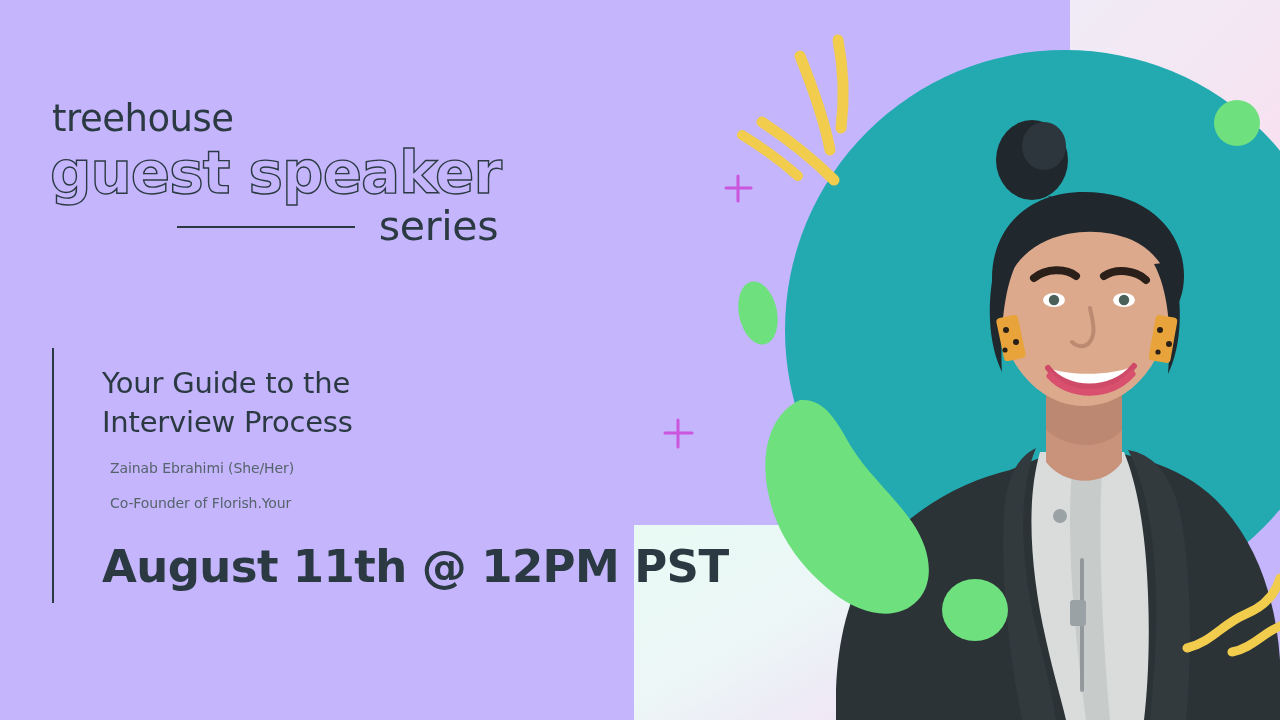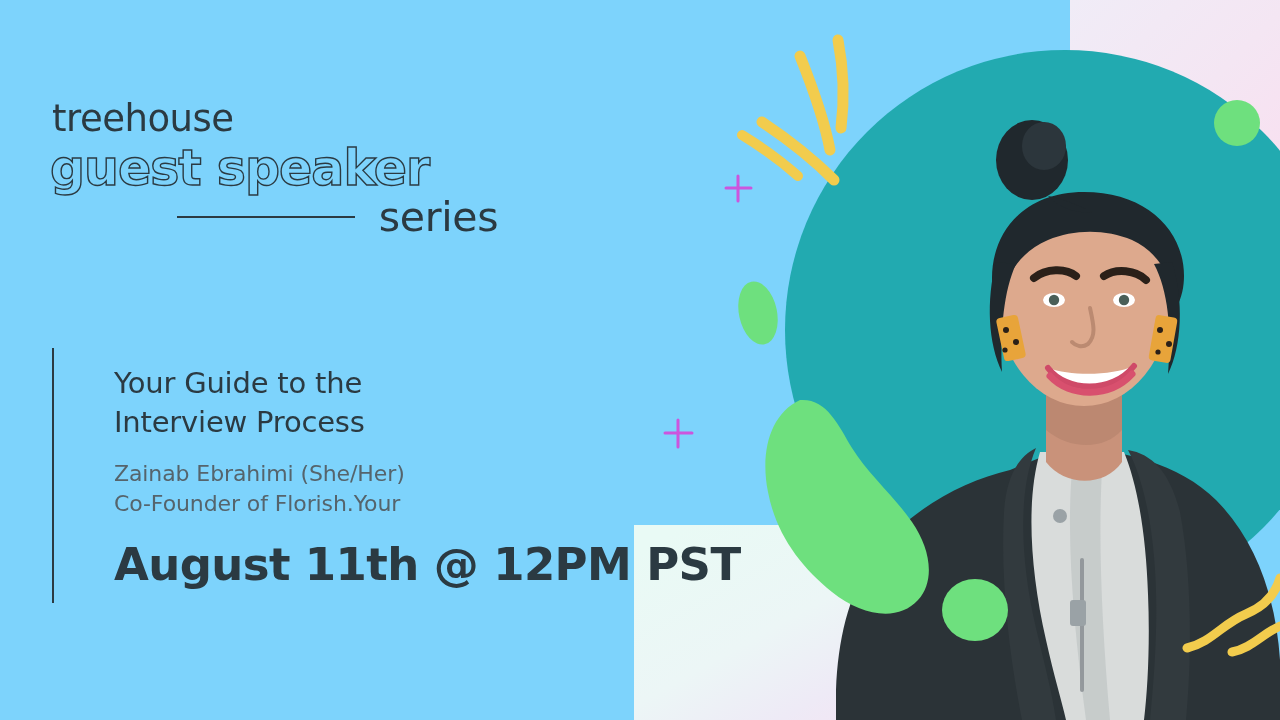--- a/index.html
+++ b/index.html
@@ -5,21 +5,21 @@
   html, body {
     margin: 0;
     padding: 0;
     background: #ffffff;
   }
   #stage {
     position: relative;
     width: 1280px;
     height: 720px;
     overflow: hidden;
-    background: #7dd3fc;
+    background: #c4b5fd;
     font-family: "Liberation Sans", sans-serif;
     -webkit-font-smoothing: antialiased;
   }
 
   
   #artwork {
     position: absolute;
     left: 0; top: 0;
     width: 1280px; height: 720px;
   }
@@ -35,21 +35,21 @@
     font-family: "DejaVu Sans", "Liberation Sans", sans-serif;
     font-size: 37px;
     font-weight: 400;
     letter-spacing: -0.5px;
     color: #2b3a42;
     line-height: 1;
     margin: 0 0 6px 2px;
   }
   .outline-line {
     font-family: "DejaVu Sans", "Liberation Sans", sans-serif;
-    font-size: 49px;
+    font-size: 58px;
     font-weight: 700;
     letter-spacing: -1px;
     line-height: 1.06;
     margin: 0;
     color: transparent;
     -webkit-text-stroke: 1.4px #2b3a42;
     text-shadow: none;
   }
   #series-row {
     display: flex;
@@ -72,44 +72,44 @@
     color: #2b3a42;
     line-height: 1;
   }
 
   #infoblock {
     position: absolute;
     left: 52px;
     top: 348px;
     height: 255px;
     border-left: 2px solid #2b3a42;
-    padding-left: 60px;
+    padding-left: 48px;
     box-sizing: border-box;
     display: flex;
     flex-direction: column;
     justify-content: flex-start;
   }
   .talk-title {
     font-family: "DejaVu Sans", "Liberation Sans", sans-serif;
     font-size: 29px;
     font-weight: 400;
     color: #2b3a42;
     line-height: 1.33;
     letter-spacing: -0.2px;
     margin: 16px 0 0 0;
     max-width: 340px;
   }
   .speaker-line {
     font-family: "DejaVu Sans", "Liberation Sans", sans-serif;
-    font-size: 22px;
+    font-size: 14px;
     font-weight: 400;
     color: #55646c;
     line-height: 1.36;
     letter-spacing: -0.1px;
-    margin: 0;
+    margin: 8px;
   }
   #speaker-name { margin-top: 18px; }
   .datetime {
     font-family: "DejaVu Sans", "Liberation Sans", sans-serif;
     font-size: 45px;
     font-weight: 700;
     color: #2b3a42;
     letter-spacing: -0.6px;
     line-height: 1;
     margin: 23px 0 0 0;

